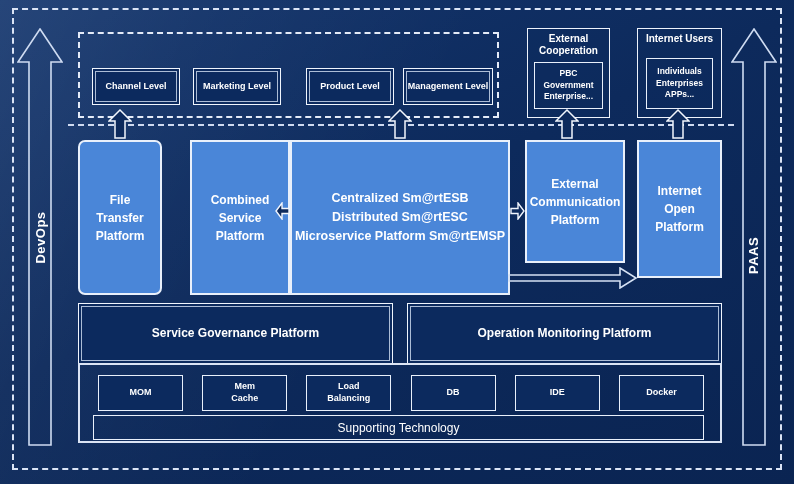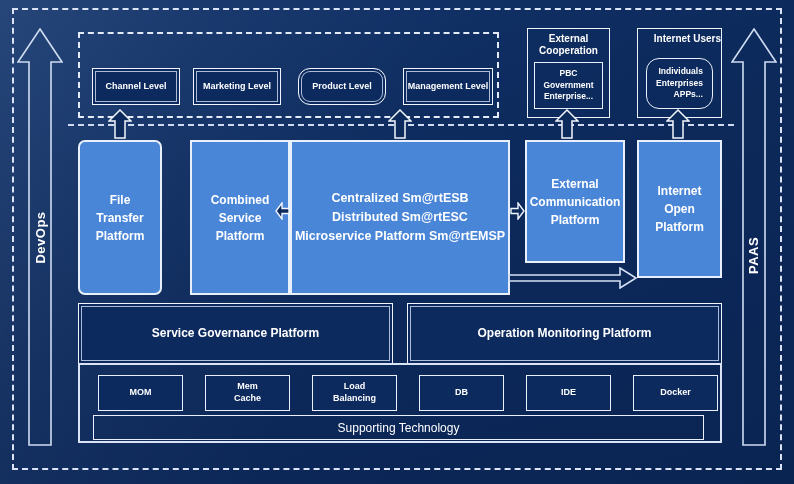--- a/index.html
+++ b/index.html
@@ -60,21 +60,21 @@
     left:68px;top:124px;width:666px;height:0;
     border-top:2px dashed #cfdaf0;
   }
   
   .gov-box{top:303px;width:315px;height:61px;font-size:12px;}
   
   .support-frame{
     left:78px;top:363px;width:644px;height:80px;
     border:2px solid #dbe4f4;
     display:flex;justify-content:space-between;
-    padding:10px 2px 0 18px;
+    padding:10px 16px 0 18px;
   }
   .tech-box{
     position:relative;box-sizing:border-box;
     width:85px;height:36px;font-size:9px;
     background:#0c2a5e;border:1.5px solid #e9f0fb;
     box-shadow:none;
     display:flex;align-items:center;justify-content:center;
     text-align:center;font-weight:bold;white-space:pre-line;line-height:1.3;
   }
   .support-bar{
@@ -112,34 +112,34 @@
   <svg class="abs" style="left:731px;top:28px;" width="46" height="418" viewBox="0 0 46 418">
     <path d="M23 1 L45 34 L34 34 L34 417 L12 417 L12 34 L1 34 Z" fill="none" stroke="#cfdcf2" stroke-width="1.6"></path>
   </svg>
   <div class="abs rail-label" style="left:731px;top:210px;">
     <span>PAAS</span>
   </div>
 
   <div class="abs levels-frame">
     <div class="abs dbox level-box" style="left:12px;"><span>Channel Level</span></div>
     <div class="abs dbox level-box" style="left:113px;"><span>Marketing Level</span></div>
-    <div class="abs dbox level-box" style="left:218px;border-radius:12px;"><span>Product Level</span></div>
+    <div class="abs dbox level-box" style="left:226px;"><span>Product Level</span></div>
     <div class="abs dbox level-box" style="left:323px;width:90px;"><span>Management Level</span></div>
   </div>
 
   <div class="abs group-box" style="left:527px;top:28px;width:83px;height:90px;">
     <div class="group-title">External
 Cooperation</div>
     <div class="group-inner" style="top:33px;">PBC Government
 Enterprise...</div>
   </div>
 
-  <div class="abs group-box" style="left:637px;top:28px;width:85px;height:90px;text-align:right;">
+  <div class="abs group-box" style="left:637px;top:28px;width:85px;height:90px;">
     <div class="group-title">Internet Users</div>
-    <div class="group-inner" style="top:29px;left:8px;right:8px;border-radius:13px;">Individuals
+    <div class="group-inner" style="top:29px;left:8px;right:8px;">Individuals
 Enterprises
 APPs...</div>
   </div>
 
   <div class="abs h-dashed"></div>
 
   <svg class="abs" style="left:108px;top:109px;" width="24" height="30" viewBox="0 0 24 30">
     <path d="M12 1 L23 12 L17 12 L17 29 L7 29 L7 12 L1 12 Z" fill="#0d2a5c" stroke="#f2f6fd" stroke-width="1.5"></path>
   </svg>
   <svg class="abs" style="left:388px;top:109px;" width="24" height="30" viewBox="0 0 24 30">

